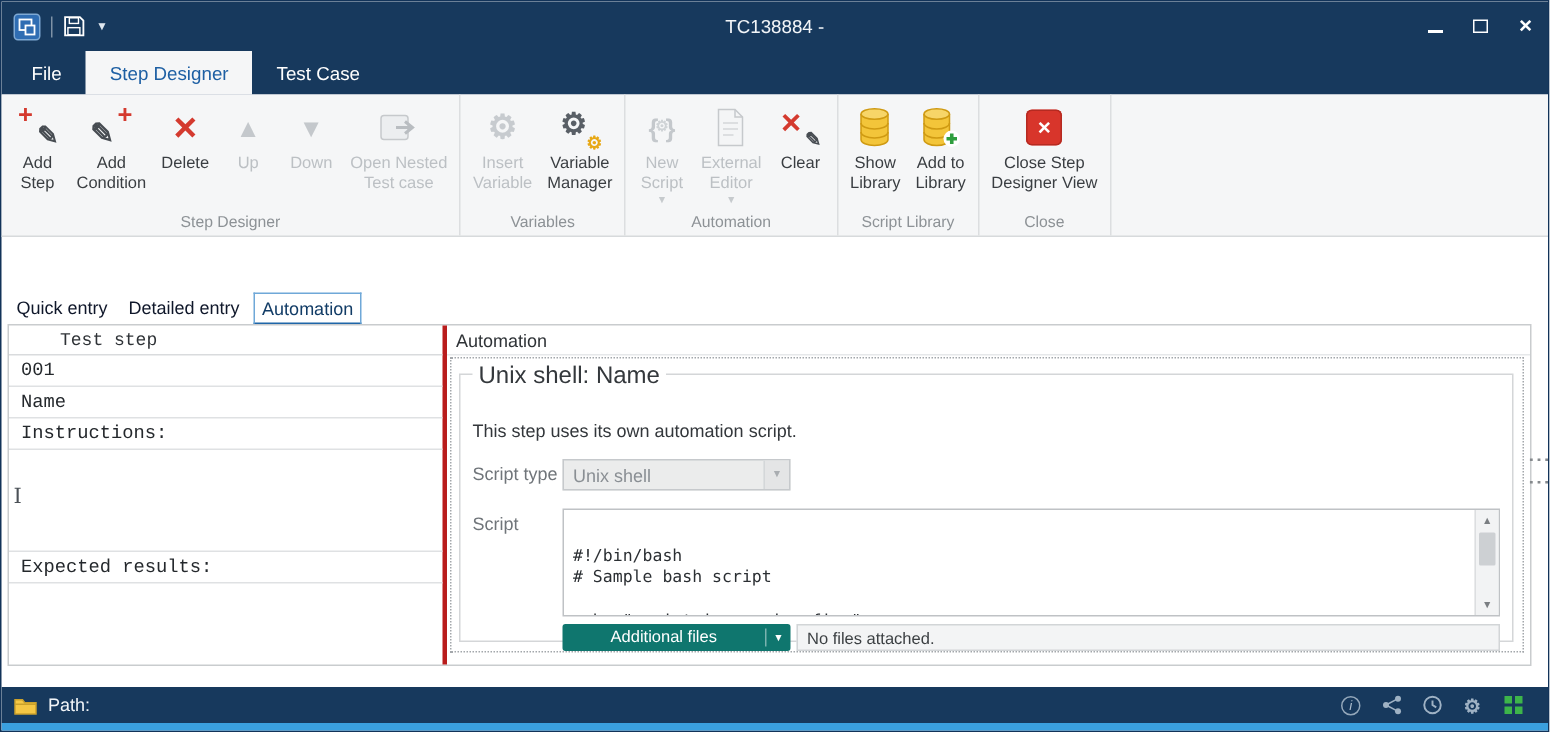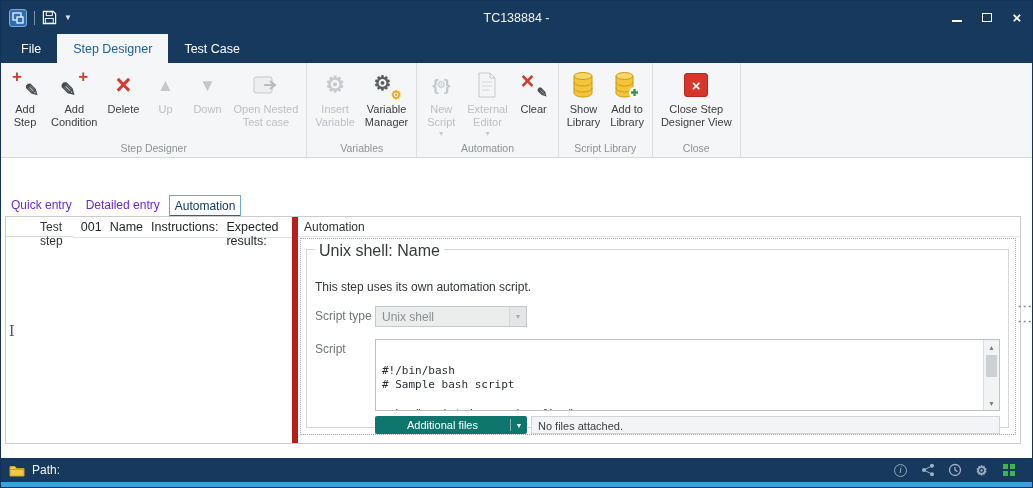--- a/index.html
+++ b/index.html
@@ -66,28 +66,28 @@
                    display:flex; align-items:center; justify-content:center; color:#fff; font-size:15px; font-weight:bold; }
 
   
   .status-line { position:absolute; top:157px; left:0; right:0; height:37px; background:#fff; }
   .status-title { position:absolute; left:10px; top:7px; font-size:17px; color:#2d71ad; }
   .chev-down { position:absolute; right:30px; top:11px; width:8px; height:8px;
                border-right:2px solid #4b5157; border-bottom:2px solid #4b5157; transform:rotate(45deg); }
 
   
   .entry-tabs { position:absolute; top:194px; left:5px; display:flex; gap:4px; font-size:12px; }
-  .etab { padding:3px 5px 4px; color:#6d28d9; }
+  .etab { padding:3px 5px 4px; color:#0f172a; }
   .etab.active { border:1px solid #6fa8d8; border-bottom:3px solid #1f66a8; padding-bottom:2px;
                  color:#123c66; background:#fff; }
 
   
   .content { position:absolute; top:215px; left:4px; right:11px; height:228px;
              border:1px solid #c9ccce; display:flex; background:#fff; }
-  .left-col { width:292px; border-right:6px solid #b91c1c; display:flex; flex-direction:row; }
+  .left-col { width:292px; border-right:3px solid #b91c1c; display:flex; flex-direction:column;font-family:Liberation Mono, monospace; }
   .col-header { height:20px; border-bottom:1px solid #d9dbdd; font-size:12px; color:#2f3337; padding:3px 0 0 34px; }
   .lrow { height:21px; border-bottom:1px solid #dfe1e3; font-size:12.5px; color:#24282c; padding:3px 0 0 8px; }
   .lrow-blank { height:68px; border-bottom:1px solid #dfe1e3; }
   .lrow-rest { flex:1; }
 
   .right-col { flex:1; position:relative; }
   .r-header { height:20px; border-bottom:1px solid #e6e8ea; font-size:12px; color:#2f3337; padding:3px 0 0 6px; }
   .auto-panel { position:absolute; top:21px; left:2px; right:4px; bottom:8px; border:1px dotted #a3a7ab; background:#fff; }
   .groupbox { position:absolute; top:10px; left:5px; right:6px; bottom:6px; border:1px solid #d4d6d8;
               padding:24px 8px 6px 8px; }

